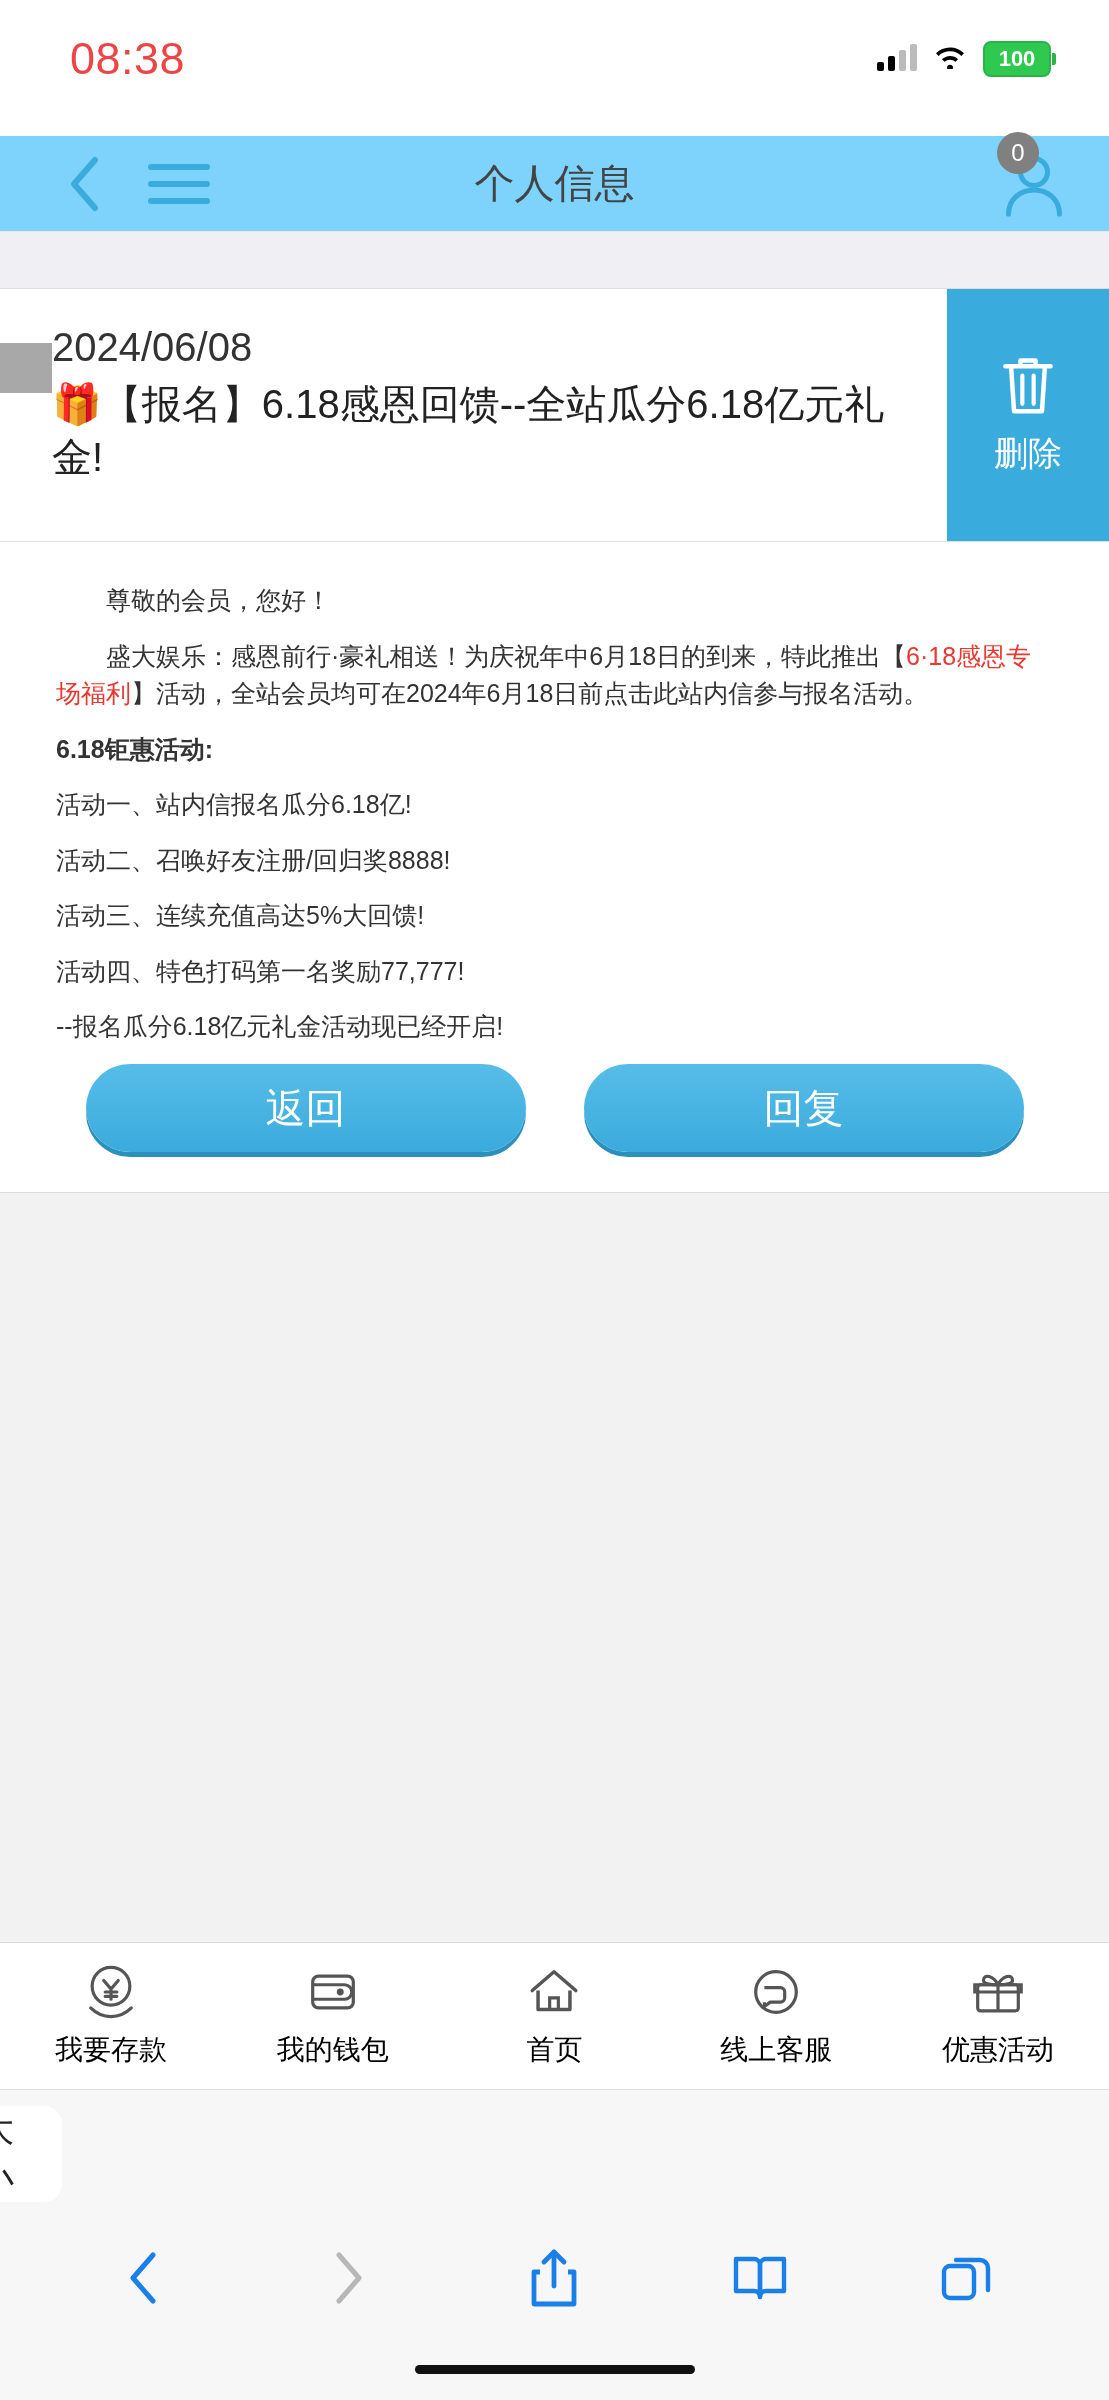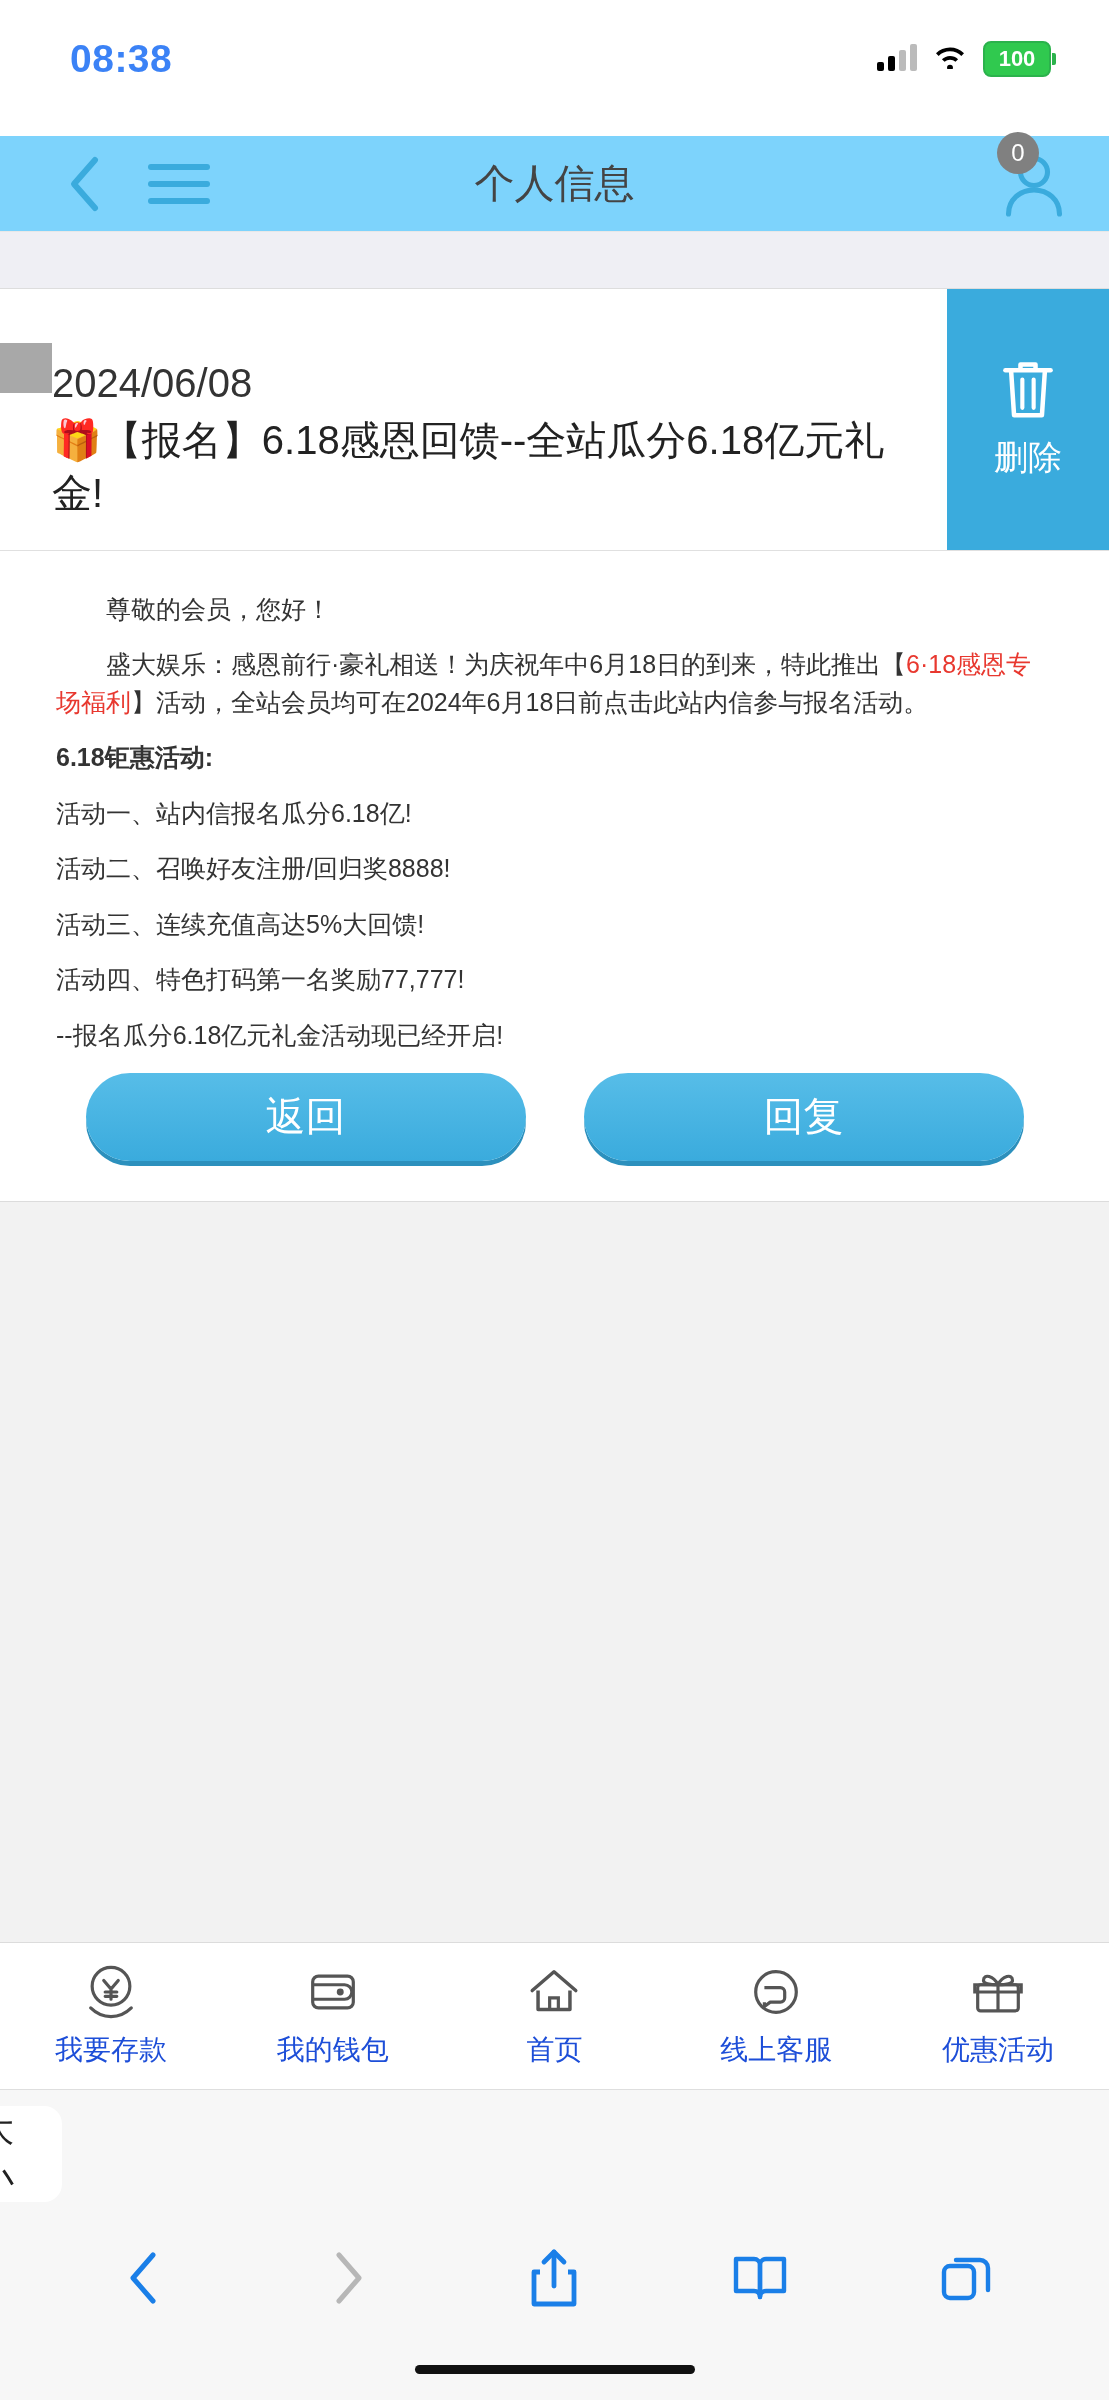--- a/index.html
+++ b/index.html
@@ -28,23 +28,23 @@
     height: 118px;
     flex: 0 0 118px;
     display: flex;
     align-items: center;
     justify-content: space-between;
     padding: 0 58px 0 70px;
     box-sizing: border-box;
     background: #ffffff;
   }
   .status-time {
-    font-size: 39px;
-    font-weight: 700;
-    color: #3b82f6;
+    font-size: 45px;
+    font-weight: 400;
+    color: #ef4444;
     letter-spacing: 0.5px;
   }
   .status-right {
     display: flex;
     align-items: flex-start;
     gap: 14px;
   }
   .sig {
     display: flex;
     align-items: flex-end;
@@ -169,21 +169,20 @@
     content: "";
     position: absolute;
     left: 0; top: 54px;
     width: 52px; height: 50px;
     background: #a8a8a8;
   }
   .msg-body {
     flex: 1 1 auto;
     padding: 36px 20px 30px 0;
     box-sizing: border-box;
-    margin-top: 36px;
   }
   .msg-date {
     font-size: 40px;
     color: #333333;
     margin-bottom: 8px;
   }
   .msg-title {
     font-size: 40px;
     color: #222222;
     line-height: 1.32;
@@ -260,21 +259,21 @@
     display: flex;
     background: #ffffff;
     align-items: center;
   }
   .tab {
     flex: 1 1 0;
     display: flex;
     flex-direction: column;
     align-items: center;
     gap: 10px;
-    color: #1d4ed8;
+    color: #000000;
     font-size: 28px;
   }
   .tab svg { display: block; }
 
   
   .safari-bar {
     flex: 0 0 128px;
     height: 128px;
     background: #f7f7f7;
     display: flex;

